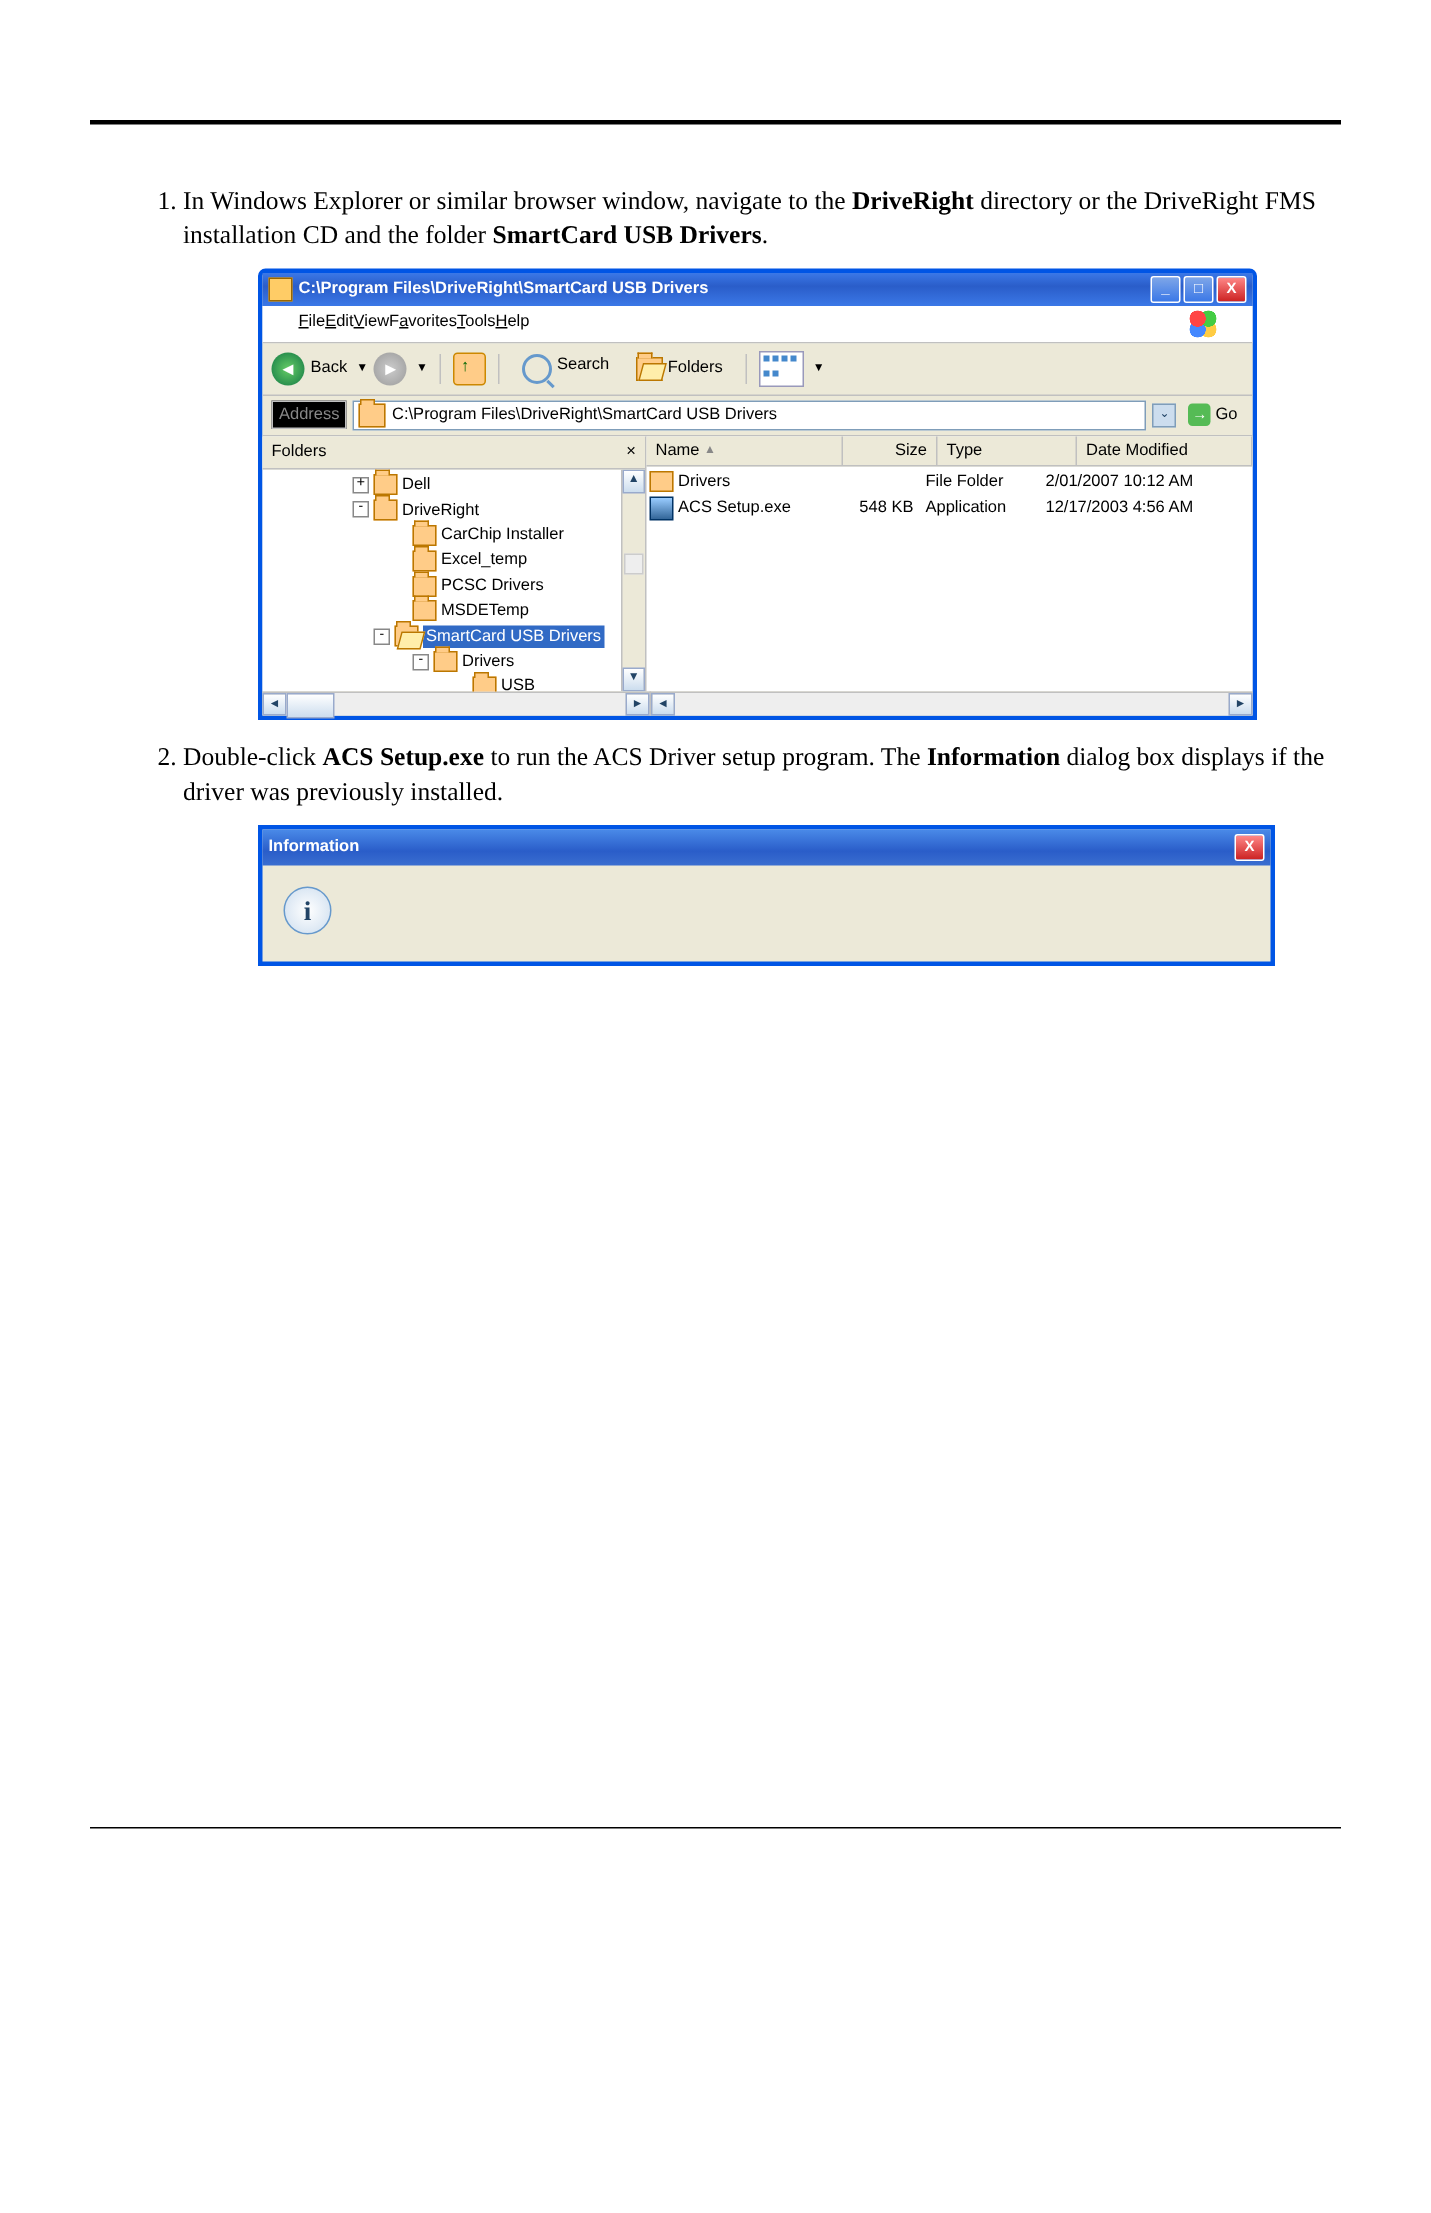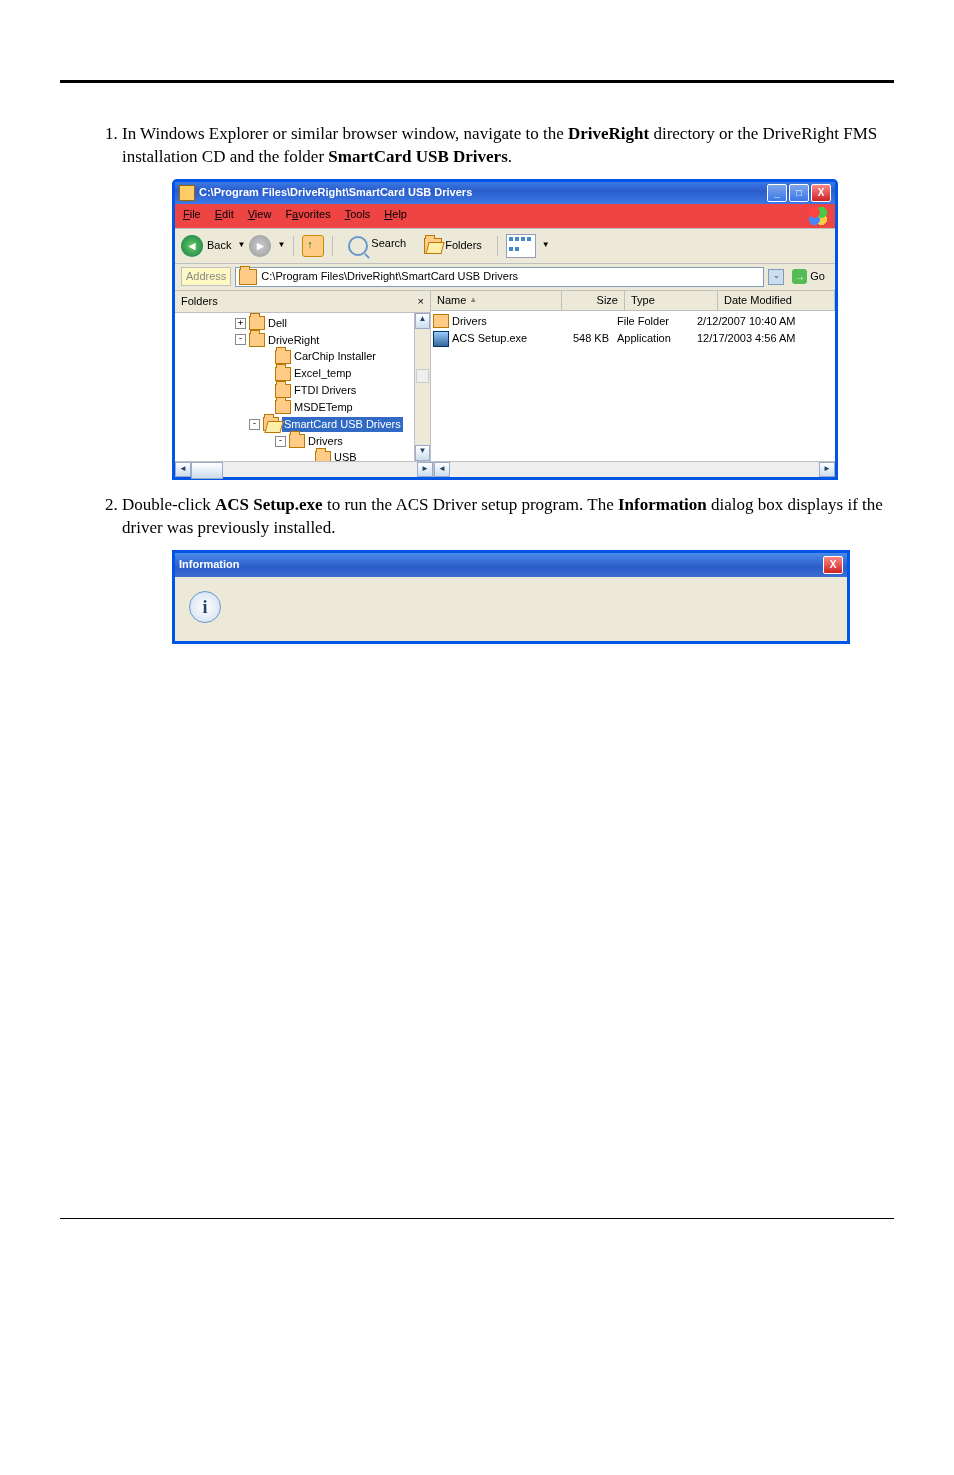--- a/index.html
+++ b/index.html
@@ -14,42 +14,42 @@
 
 
 .win{width:660px;border:3px solid #0055e5;border-radius:5px 5px 0 0;font-family:Tahoma,sans-serif;font-size:11px;background:#ece9d8}
 .tbar{height:22px;background:linear-gradient(#3b78e7,#2a5dc9 40%,#3b78e7);display:flex;align-items:center;padding:0 4px;color:#fff}
 .tbar .ficon{width:14px;height:14px;background:#fc6;border:1px solid #960;margin-right:4px}
 .tbar .ttl{flex:1;font-weight:bold;white-space:nowrap;overflow:hidden}
 .wbtns{display:flex;gap:2px}
 .wbtn{width:18px;height:16px;border:1px solid #fff;border-radius:2px;font-weight:bold;font-size:10px;display:flex;align-items:center;justify-content:center;color:#fff}
 .wmin,.wmax{background:linear-gradient(#7ea6e8,#3b78e7)}
 .wcls{background:linear-gradient(#f88,#c22)}
-.mbar{display:flex;gap:14px;padding:3px 8px;background:#ef4444;border-bottom:1px solid #c0c0c0}
+.mbar{display:flex;padding:3px 24px;background:#ffffff;border-bottom:1px solid #c0c0c0}
 .mbar span{cursor:default}
 .mbar u{text-decoration:underline}
 .logo{margin-left:auto;width:18px;height:18px;background:radial-gradient(circle at 30% 30%,#f44 30%,transparent 31%),radial-gradient(circle at 70% 30%,#4c4 30%,transparent 31%),radial-gradient(circle at 30% 70%,#48f 30%,transparent 31%),radial-gradient(circle at 70% 70%,#fc4 30%,transparent 31%)}
 .tbar2{display:flex;align-items:center;gap:4px;padding:4px 6px;background:#ece9d8;border-bottom:1px solid #c0c0c0}
 .nbtn{width:22px;height:22px;border-radius:50%;display:flex;align-items:center;justify-content:center;color:#fff;font-size:12px}
 .bk{background:radial-gradient(#6c6,#174)}
 .fw{background:radial-gradient(#ccc,#999)}
 .drop{font-size:8px;margin-left:2px}
 .sep{width:1px;height:20px;background:#c0c0c0;margin:0 4px}
 .up{width:20px;height:20px;background:#fc8;border:1px solid #c80;border-radius:3px;position:relative}
 .up::after{content:"↑";position:absolute;top:1px;left:4px;color:#060;font-weight:bold}
 .sbtn{display:flex;gap:3px;padding:2px 6px;border:1px solid transparent}
 .mag{width:16px;height:16px;border:2px solid #69c;border-radius:50%;position:relative}
 .mag::after{content:"";position:absolute;width:6px;height:2px;background:#69c;bottom:-3px;right:-4px;transform:rotate(45deg)}
 .fold{width:16px;height:14px;background:#fc8;border:1px solid #b70;position:relative}
 .fold::before{content:"";position:absolute;width:8px;height:3px;background:#fc8;border:1px solid #b70;border-bottom:none;top:-4px;left:0}
 .fold.open::after{content:"";position:absolute;width:14px;height:10px;background:#fea;border:1px solid #b70;top:3px;left:2px;transform:skewX(-15deg)}
 .views{width:24px;height:18px;border:1px solid #99b;background:#fff;display:flex;flex-wrap:wrap;padding:2px;gap:2px}
 .views i{width:4px;height:4px;background:#48c}
 .abar{display:flex;align-items:center;gap:4px;padding:3px 6px;background:#ece9d8;border-bottom:1px solid #c0c0c0}
-.albl{color:#888;padding:1px 4px;border:1px solid #c0c0c0;background:#fef9c3}
+.albl{color:#888;padding:1px 4px;border:1px solid #c0c0c0;background:#000000}
 .ain{flex:1;display:flex;align-items:center;gap:4px;background:#fff;border:1px solid #7f9db9;padding:1px 3px}
 .adrp{width:14px;height:14px;background:#cde;border:1px solid #7f9db9;display:flex;align-items:center;justify-content:center;font-size:8px;color:#246}
 .go{display:flex;align-items:center;gap:3px;padding:1px 4px}
 .goic{width:15px;height:15px;background:#5b5;border-radius:3px;color:#fff;display:flex;align-items:center;justify-content:center;font-size:10px}
 .body{display:flex;height:170px;background:#fff}
 .tree{width:255px;border-right:1px solid #c0c0c0;display:flex;flex-direction:column}
 .thdr{display:flex;justify-content:space-between;align-items:center;padding:3px 6px;background:#ece9d8;border-bottom:1px solid #c0c0c0}
 .tx{font-family:Arial;font-size:11px;cursor:default}
 .tbody{flex:1;overflow:hidden;position:relative}
 .tscr{position:absolute;right:0;top:0;bottom:0;width:15px;background:#ece9d8;border-left:1px solid #c0c0c0}
@@ -184,21 +184,21 @@
                       <span>CarChip Installer</span>
                     </div>
                     <div class="tn" style="padding-left: 86px;">
                       <div style="width: 11px;"></div>
                       <div class="fold"></div>
                       <span>Excel_temp</span>
                     </div>
                     <div class="tn" style="padding-left: 86px;">
                       <div style="width: 11px;"></div>
                       <div class="fold"></div>
-                      <span>FTDI Drivers</span>
+                      <span>PCSC Drivers</span>
                     </div>
                     <div class="tn" style="padding-left: 86px;">
                       <div style="width: 11px;"></div>
                       <div class="fold"></div>
                       <span>MSDETemp</span>
                     </div>
                     <div class="tn" style="padding-left: 74px;">
                       <div class="exp">-</div>
                       <div class="fold open"></div>
                       <span class="sel">SmartCard USB Drivers</span>
@@ -232,21 +232,21 @@
           <div class="ch" style="flex:1">Date Modified</div>
         </div>
         <div class="lbody" id="file-rows">
                   <div class="row">
                     <div class="c-n">
                       <div class="fic"></div>
                       <span>Drivers</span>
                     </div>
                     <div class="c-s"></div>
                     <div class="c-t">File Folder</div>
-                    <div class="c-d">2/12/2007 10:40 AM</div>
+                    <div class="c-d">2/01/2007 10:12 AM</div>
                   </div>
                   <div class="row">
                     <div class="c-n">
                       <div class="aic"></div>
                       <span>ACS Setup.exe</span>
                     </div>
                     <div class="c-s">548 KB</div>
                     <div class="c-t">Application</div>
                     <div class="c-d">12/17/2003 4:56 AM</div>
                   </div>

